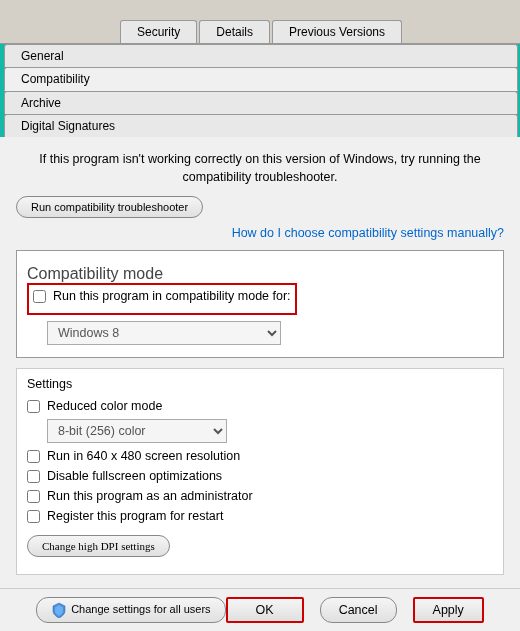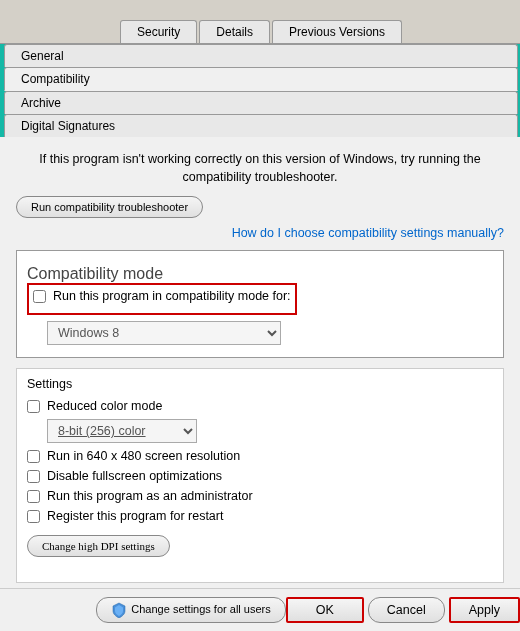--- a/index.html
+++ b/index.html
@@ -104,41 +104,41 @@
       font-size: 12.5px;
       color: #555;
       cursor: pointer;
       margin-left: 20px;
       appearance: auto;
     }
     
     .settings-box {
       border: 1px solid #ccc;
       background: #fff;
-      padding: 8px 10px 25px 10px;
+      padding: 8px 10px 17px 10px;
     }
     .settings-title {
       font-size: 12.5px;
       font-weight: normal;
       color: #000;
       margin-bottom: 8px;
     }
     
     .bottom-bar {
-      padding: 8px 0;
-      display: flex;
-      justify-content: flex-end;
+      padding: 8px 16px;
+      display: flex;
+      justify-content: center;
       align-items: center;
       border-top: 1px solid #ccc;
       background: #f0f0f0;
     }
     .bottom-bar-left { }
     .bottom-bar-right {
       display: flex;
-      gap: 4px;
+      gap: 16px;
     }
     .btn-ok {
       padding: 4px 28px;
       border: 2px solid #cc0000;
       background: linear-gradient(to bottom, #f5f5f5, #e0e0e0);
       cursor: pointer;
       font-size: 12.5px;
       border-radius: 2px;
     }
     .btn-cancel {
@@ -221,21 +221,21 @@
 
     
     <div class="settings-box" style="margin-top:10px;">
       <div class="settings-title">Settings</div>
 
       <div class="checkbox-row">
         <input type="checkbox" style="">
         <span>Reduced color mode</span>
       </div>
 
-      <select class="dropdown" style="margin-left:20px; margin-bottom:6px; width:150px;text-decoration:underline;">
+      <select class="dropdown" style="margin-left:20px; margin-bottom:6px; width:180px;">
         <option>8-bit (256) color</option>
         <option>16-bit color</option>
       </select>
 
       <div class="checkbox-row">
         <input type="checkbox" style="">
         <span>Run in 640 x 480 screen resolution</span>
       </div>
 
       <div class="checkbox-row">

